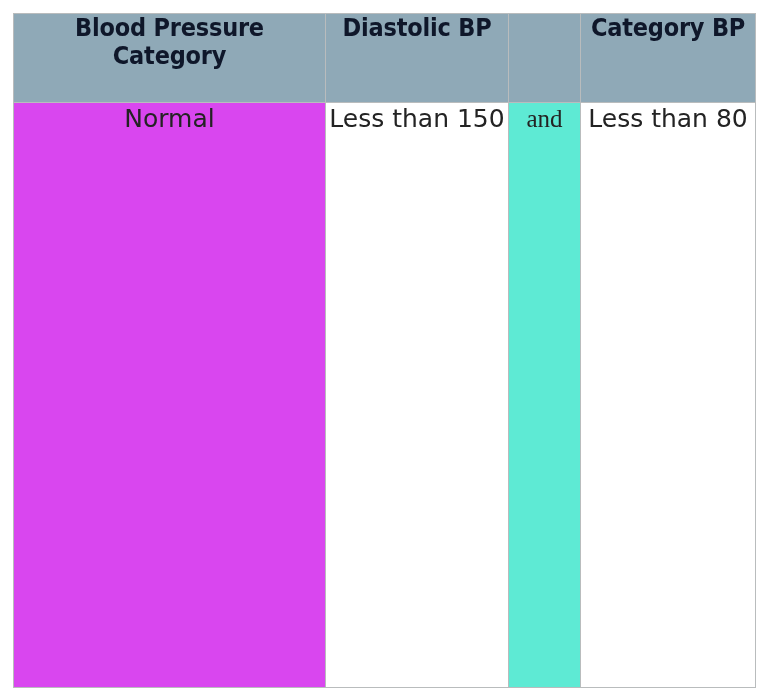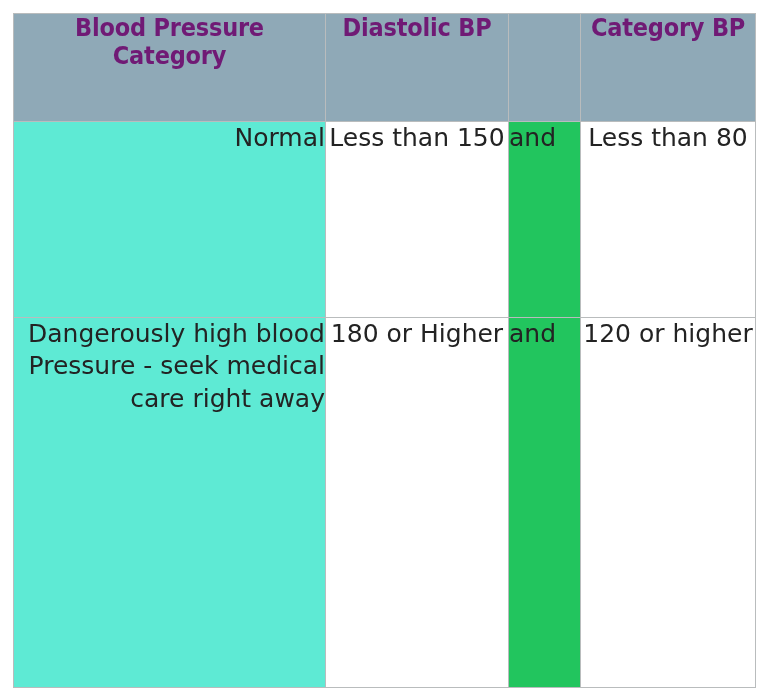--- a/index.html
+++ b/index.html
@@ -34,25 +34,25 @@
   table.bp-table th {
     border: 1px solid #b9bcbd;
     padding: 0;
     vertical-align: top;
     box-sizing: border-box;
   }
 
   
   thead th {
     background: #8fa9b7;
-    height: 108px;
+    height: 89px;
     border-color: #7f98a6;
     text-align: center;
     vertical-align: middle;
-    color: #701a75;
+    color: #0f172a;
     font-family: "Liberation Sans Narrow", "DejaVu Sans Condensed", "Liberation Sans", sans-serif;
     font-weight: bold;
     font-size: 25px;
     line-height: 1.12;
     letter-spacing: -0.2px;
     padding: 0 8px;
   }
 
   
   col.c-category  { width: 312px; }
@@ -62,33 +62,35 @@
 
   
   tbody td {
     font-size: 25px;
     line-height: 1.30;
     color: #232323;
     background: #ffffff;
   }
 
   td.cat {
-    background: #5eead4;
-    text-align: right;
+    background: #d946ef;
+    text-align: center;
     padding: 9px 10px 9px 13px;
   }
 
   td.val {
     text-align: center;
     padding: 9px 6px 9px 6px;
   }
 
   td.conn {
-    background: #22c55e;
+    background: #5eead4;
+    text-align: center;
     padding: 9px 4px 9px 4px;
+    font-family: Liberation Serif, serif;
   }
 
   
   tr.r1 td { height: 94px;  }
   tr.r2 td { height: 136px; }
   tr.r3 td { height: 178px; }
   tr.r4 td { height: 178px; }
 
   .vline { white-space: pre-line; }
 </style>
@@ -112,21 +114,15 @@
         <th class="vline">Category BP</th>
       </tr>
     </thead>
     <tbody>
       <tr class="r1">
         <td class="cat">Normal</td>
         <td class="val">Less than 150</td>
         <td class="conn">and</td>
         <td class="val">Less than 80</td>
       </tr>
-      <tr class="r4">
-        <td class="cat">Dangerously high blood Pressure - seek medical care right away</td>
-        <td class="val">180 or Higher</td>
-        <td class="conn">and</td>
-        <td class="val">120 or higher</td>
-      </tr>
     </tbody>
   </table>
 </div>
 
 </body></html>

